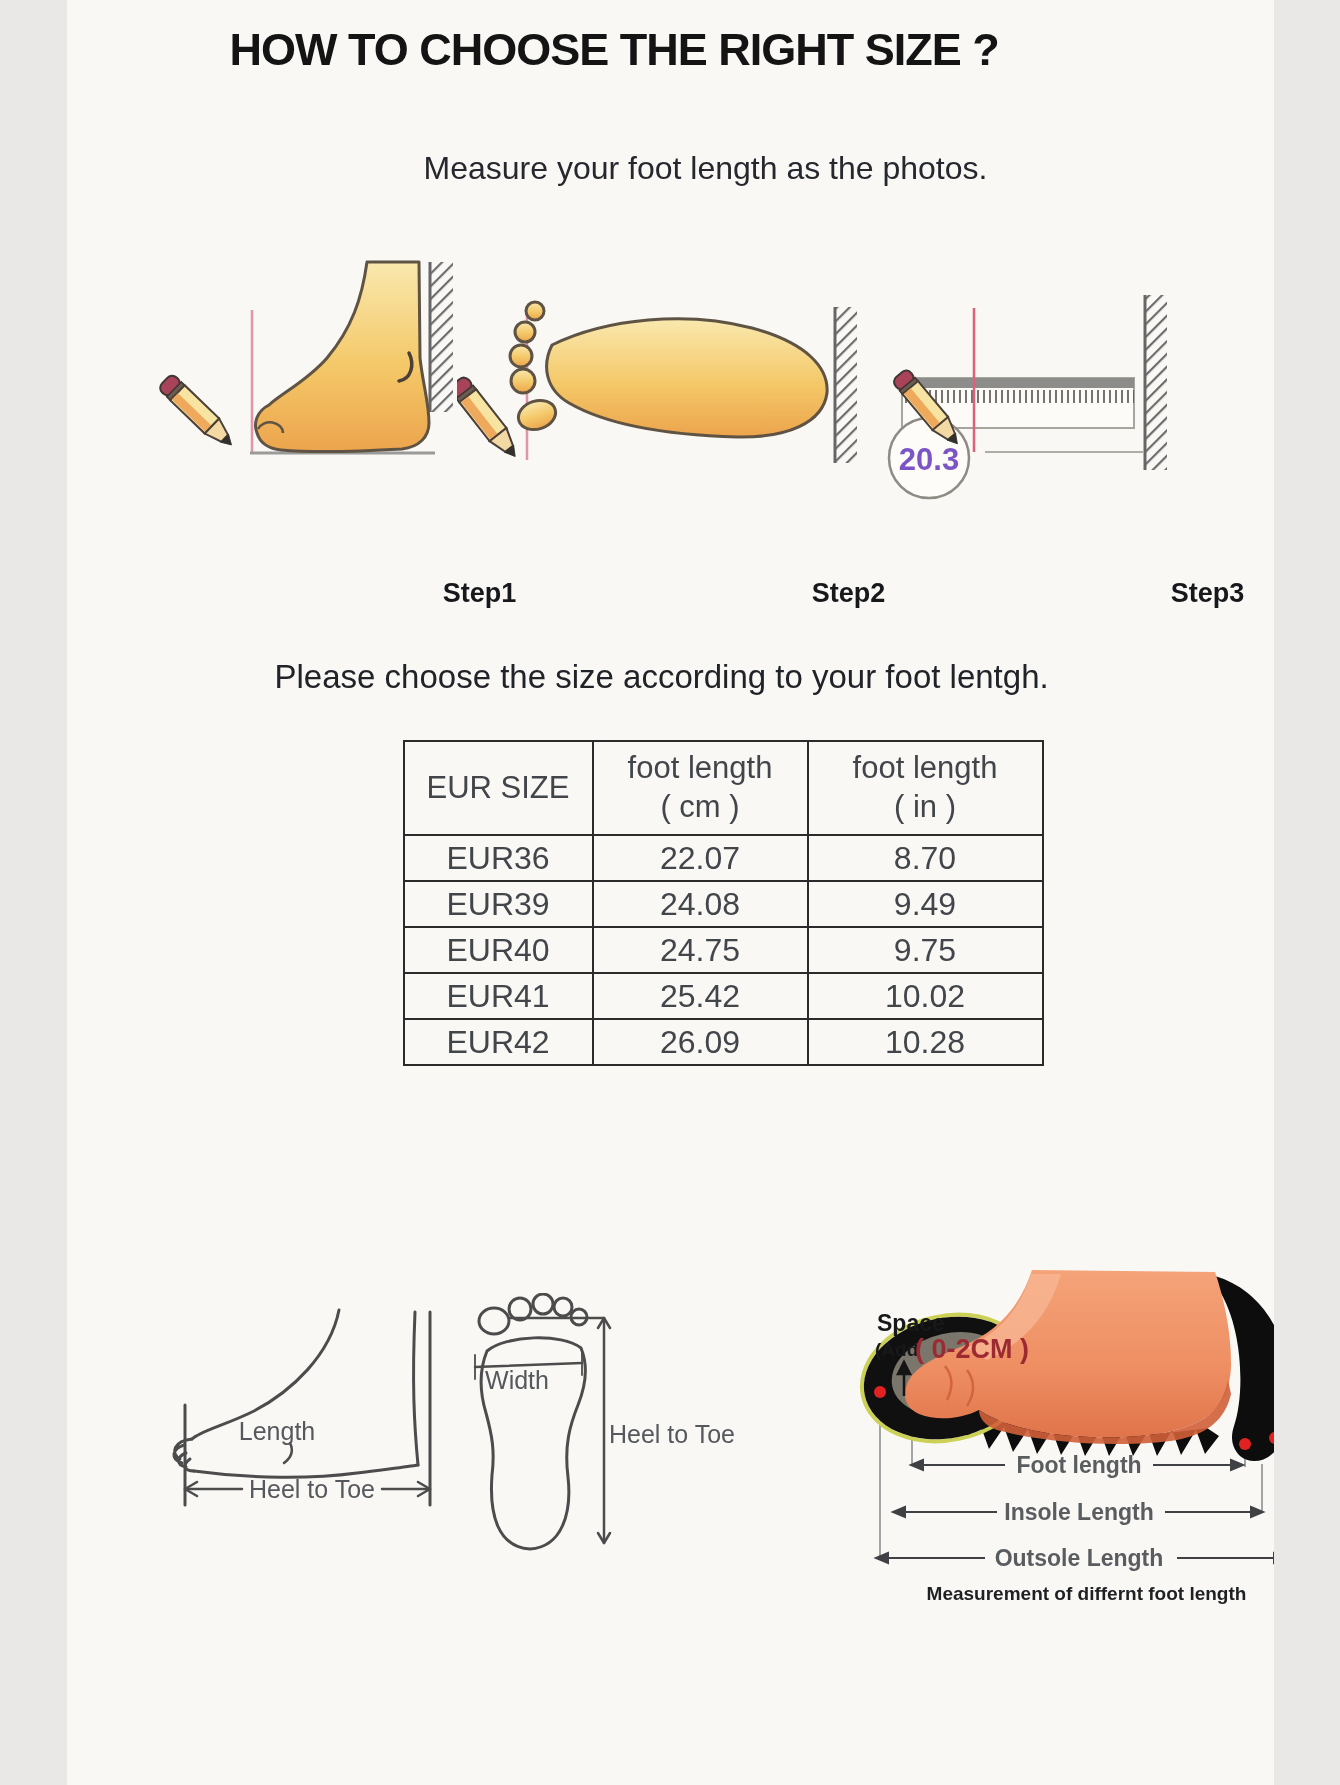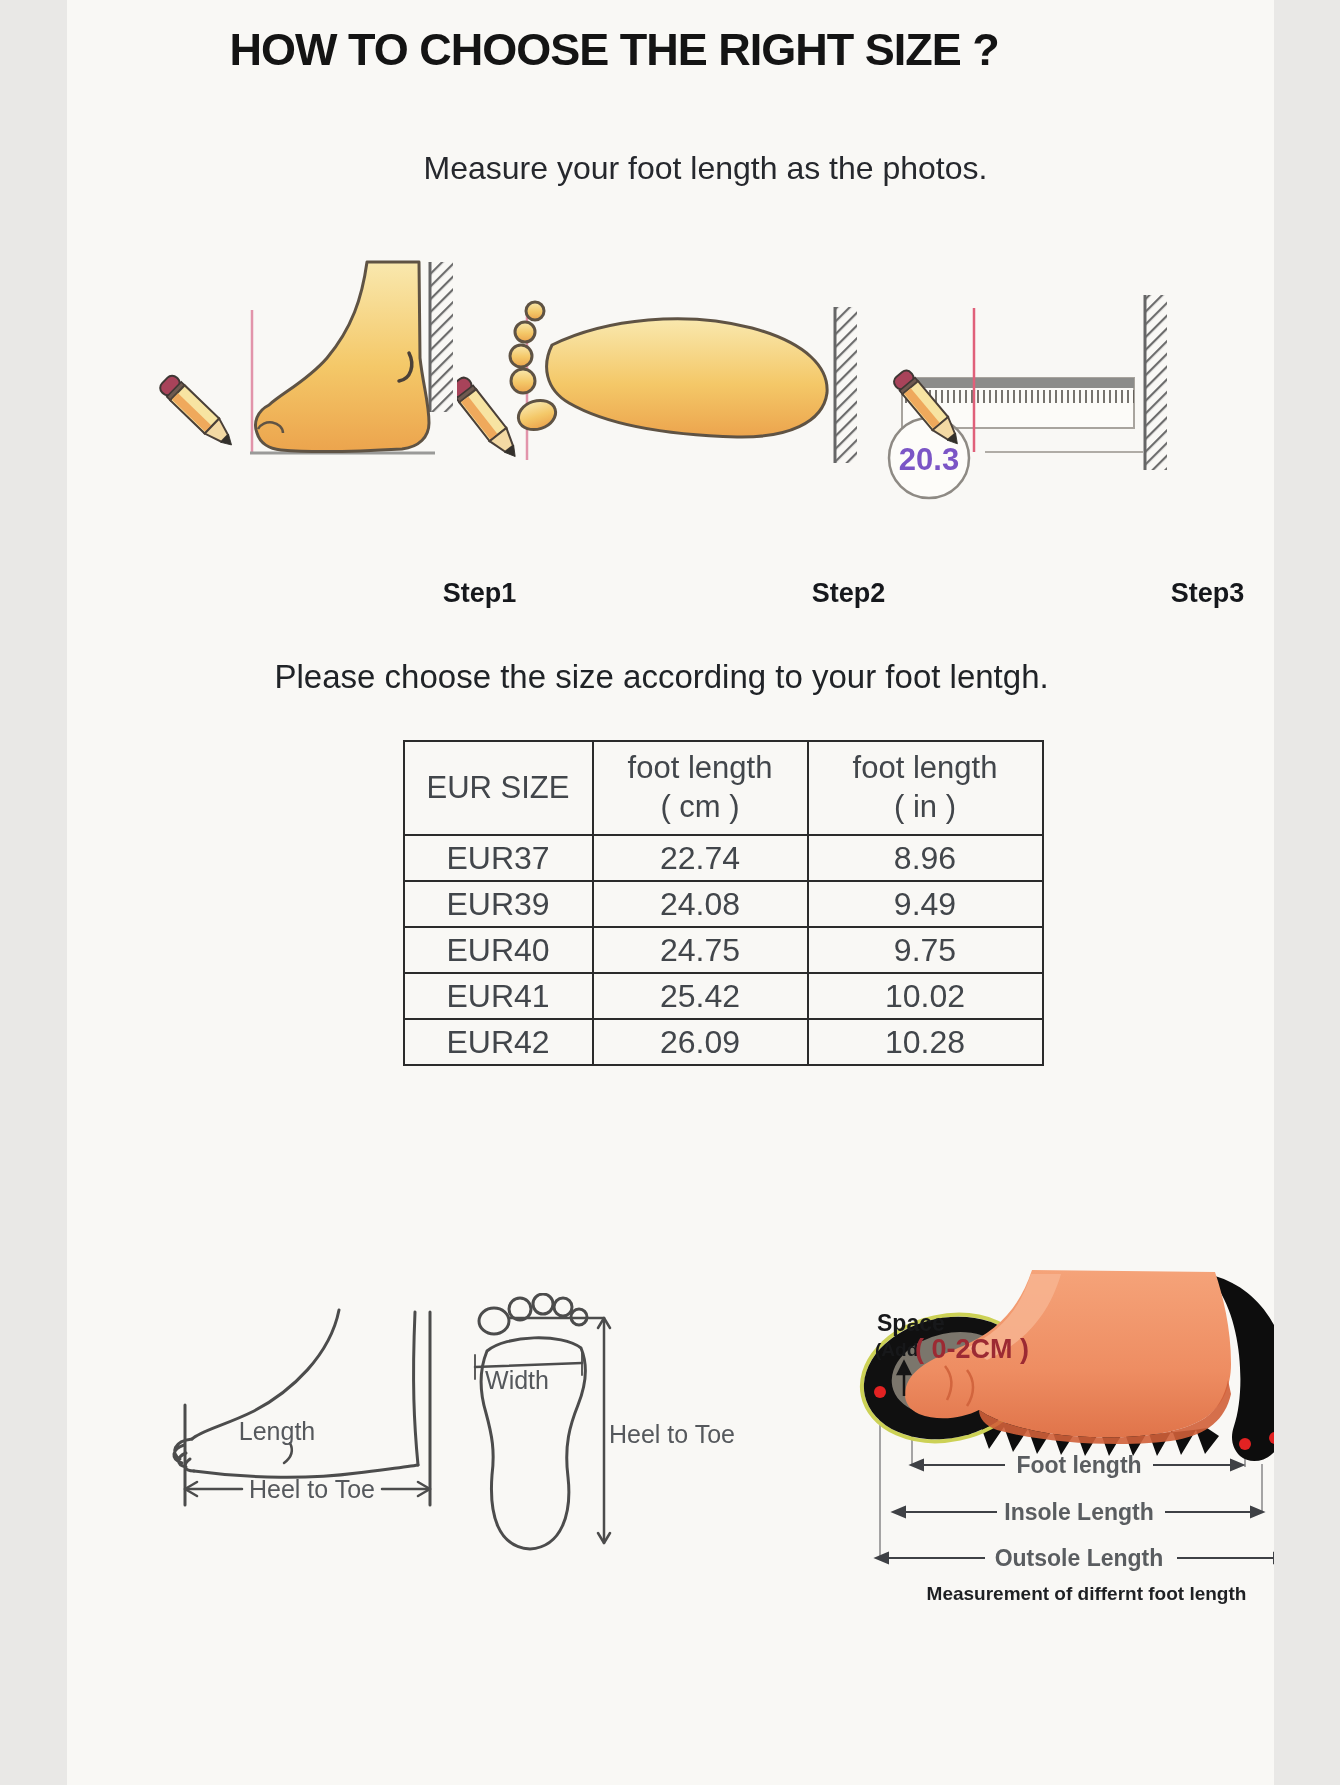--- a/index.html
+++ b/index.html
@@ -139,23 +139,23 @@
       <tr>
         <th class="col1">EUR SIZE</th>
         <th class="col2">foot length
 ( cm )</th>
         <th class="col3">foot length
 ( in )</th>
       </tr>
     </thead>
     <tbody>
         <tr>
-          <td>EUR37</td>
-          <td>22.74</td>
-          <td>8.96</td>
+          <td>EUR36</td>
+          <td>22.07</td>
+          <td>8.70</td>
         </tr>
         <tr>
           <td>EUR39</td>
           <td>24.08</td>
           <td>9.49</td>
         </tr>
         <tr>
           <td>EUR40</td>
           <td>24.75</td>
           <td>9.75</td>

